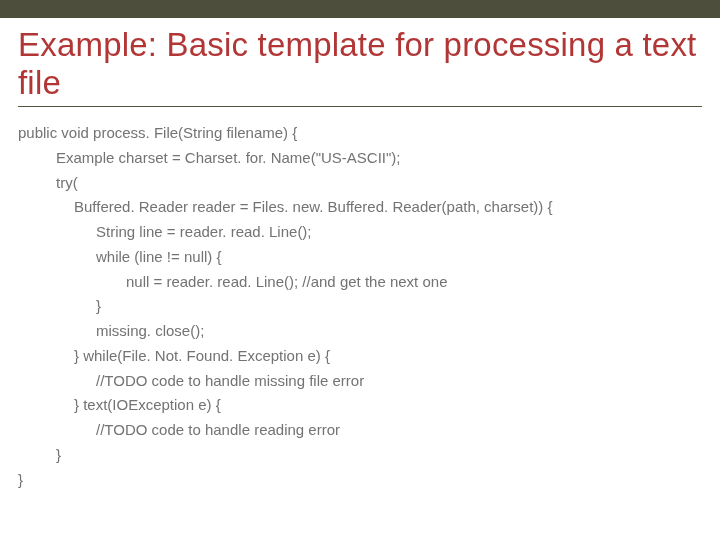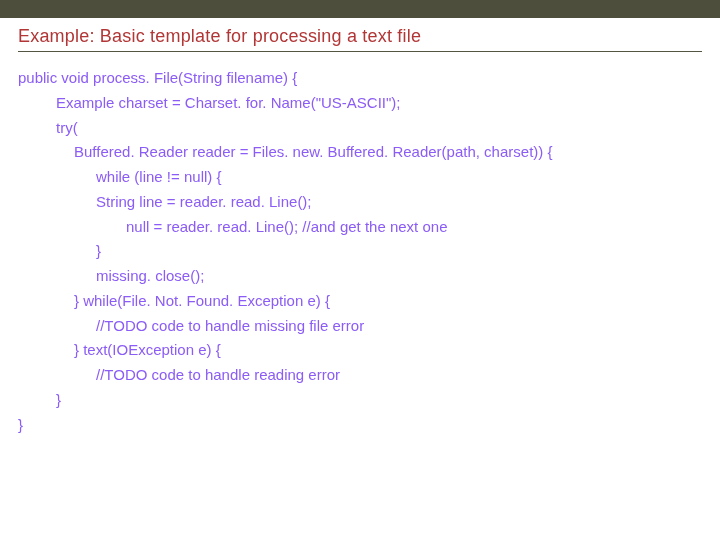--- a/index.html
+++ b/index.html
@@ -22,31 +22,31 @@
     background: #4e4e3d; 
     width: 100%;
   }
   .title-rule {
     border: none;
     border-top: 1px solid #555544;
     margin: 0 18px 0 18px;
   }
   .title {
     color: #b23636;
-    font-size: 18px;
+    font-size: 33px;
     font-weight: 400;
     margin: 8px 18px 4px 18px;
     letter-spacing: 0.2px;
   }
   .code {
     margin: 14px 18px 0 18px;
     font-family: Arial, Helvetica, sans-serif;
     font-size: 15px;
     line-height: 1.65;
-    color: #8b5cf6;
+    color: #737373;
   }
   .i1 { padding-left: 38px; }
   .i2 { padding-left: 56px; }
   .i3 { padding-left: 78px; }
   .i4 { padding-left: 108px; }
 </style>
 </head>
 <body>
 
 <div class="slide">
@@ -55,22 +55,22 @@
 
   <h1 class="title">Example: Basic template for processing a text file</h1>
 
   <hr class="title-rule">
 
   <div class="code">
     <div>public void process. File(String filename)  {</div>
     <div class="i1">Example charset = Charset. for. Name("US-ASCII");</div>
     <div class="i1">try(</div>
     <div class="i2">Buffered. Reader reader = Files. new. Buffered. Reader(path, charset)) {</div>
+    <div class="i3">String line = reader. read. Line();</div>
     <div class="i3">while (line != null) {</div>
-    <div class="i3">String line = reader. read. Line();</div>
     <div class="i4">null = reader. read. Line(); //and get the next one</div>
     <div class="i3">}</div>
     <div class="i3">missing. close();</div>
     <div class="i2">} while(File. Not. Found. Exception e) {</div>
     <div class="i3">//TODO code to handle missing file error</div>
     <div class="i2">} text(IOException e) {</div>
     <div class="i3">//TODO code to handle reading error</div>
     <div class="i1">}</div>
     <div>}</div>
   </div>

